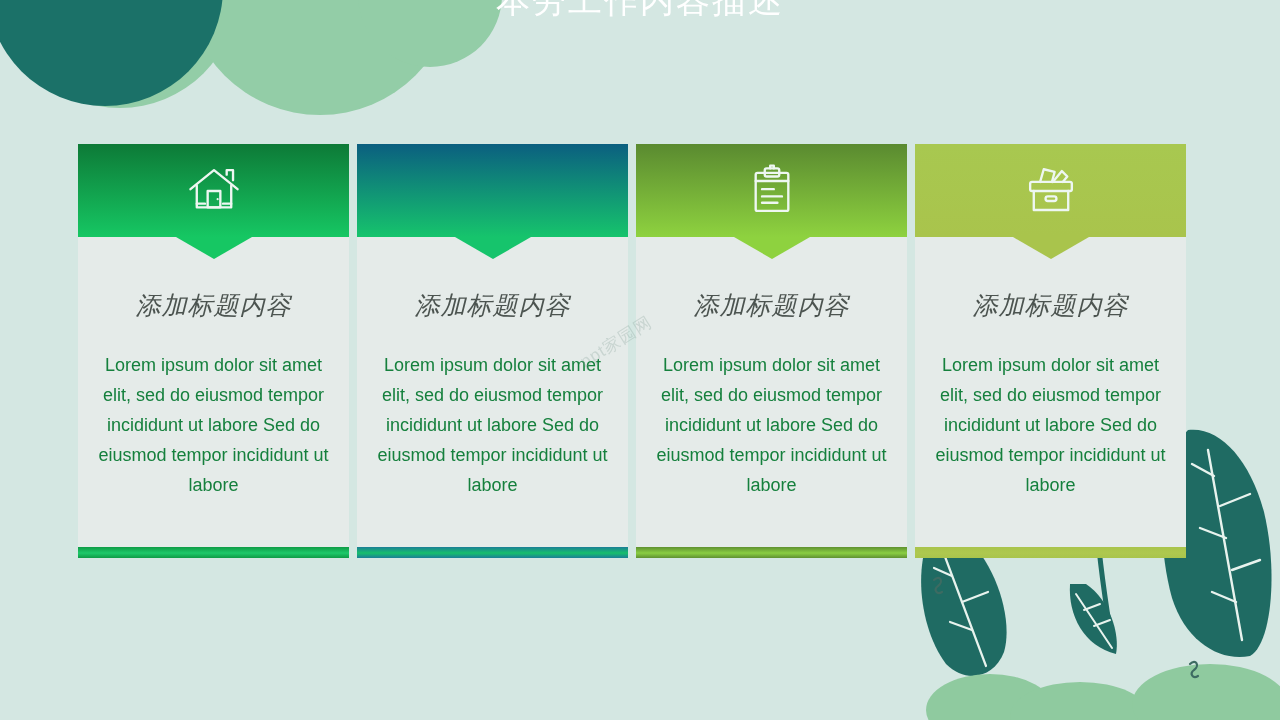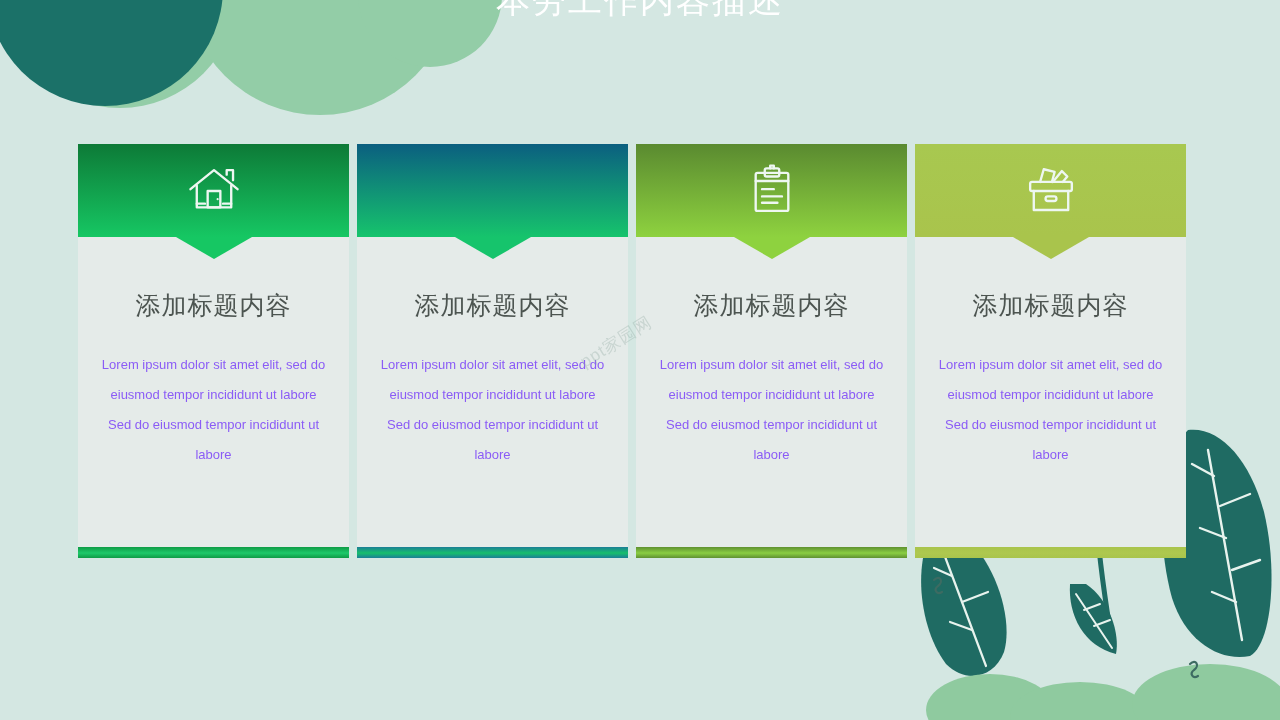--- a/index.html
+++ b/index.html
@@ -69,24 +69,25 @@
     background:#e5ebe9;
     padding:52px 14px 0 14px;
     text-align:center;
   }
   .card-title {
     font-size:25px;
     color:#4c5450;
     letter-spacing:1px;
     margin-bottom:28px;
     font-weight:400;
+    font-style:italic;
   }
   .card-text {
-    font-size:13px;
-    color:#8b5cf6;
+    font-size:18px;
+    color:#15803d;
     line-height:30px;
     padding:0 6px;
     text-align:center;
   }
   .card-bar {
     height:11px;
     flex:0 0 auto;
   }
 
   

